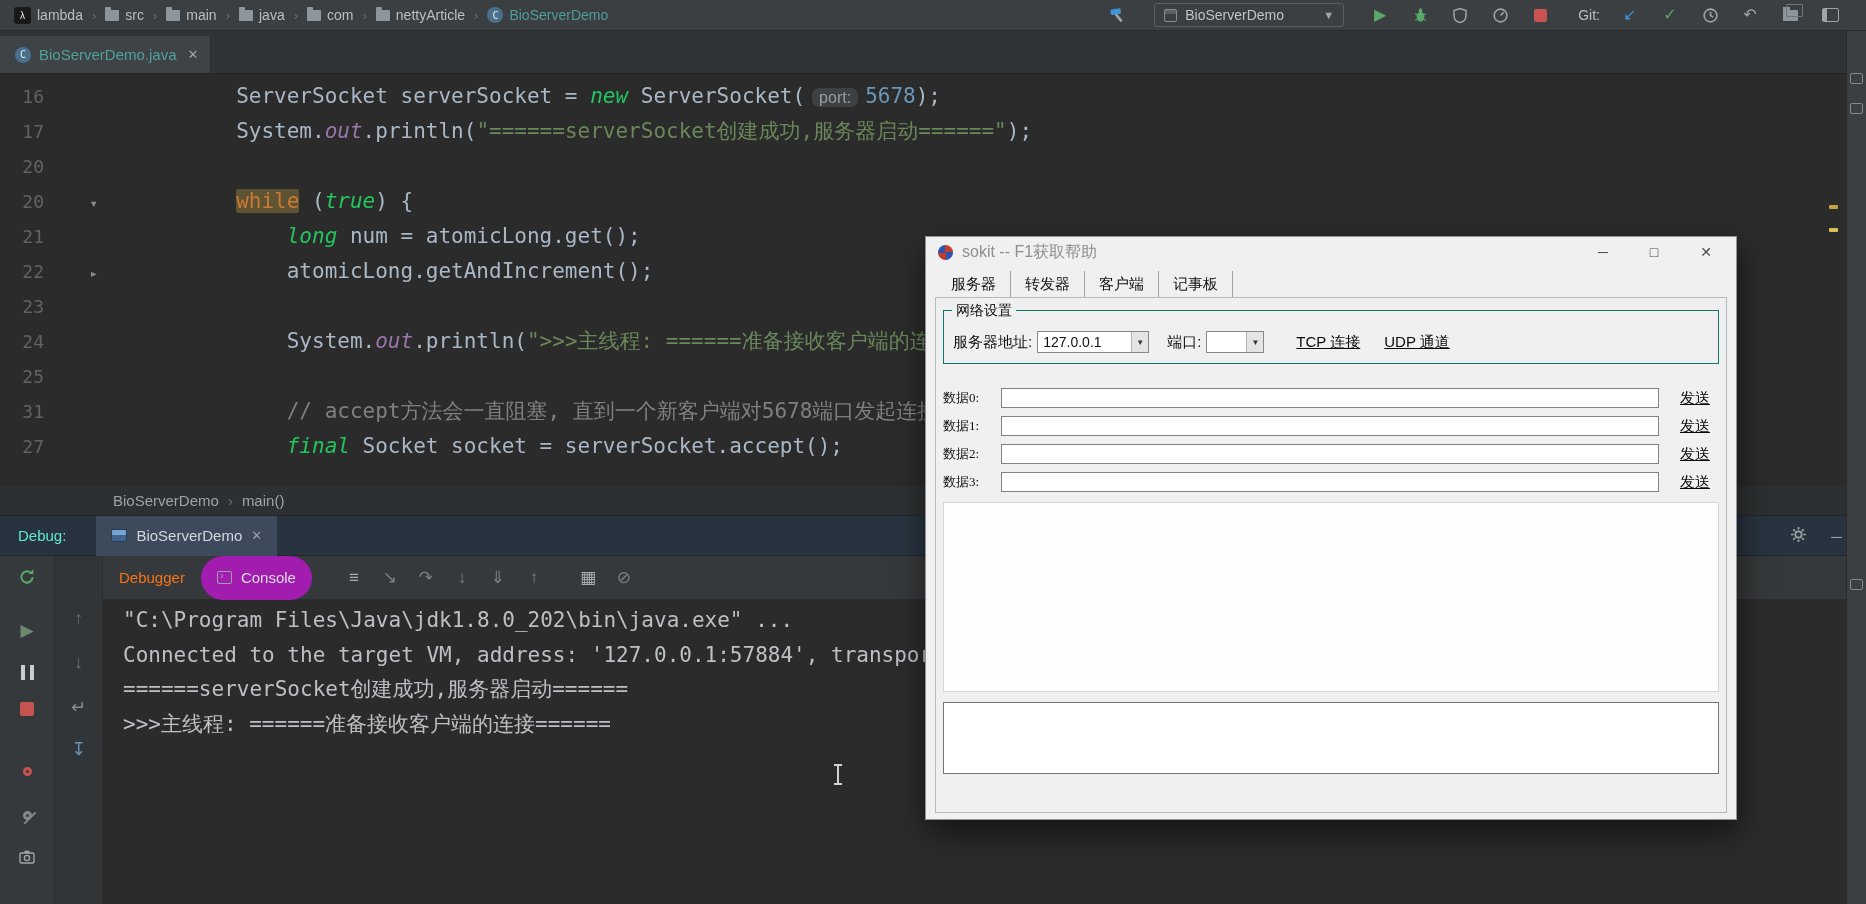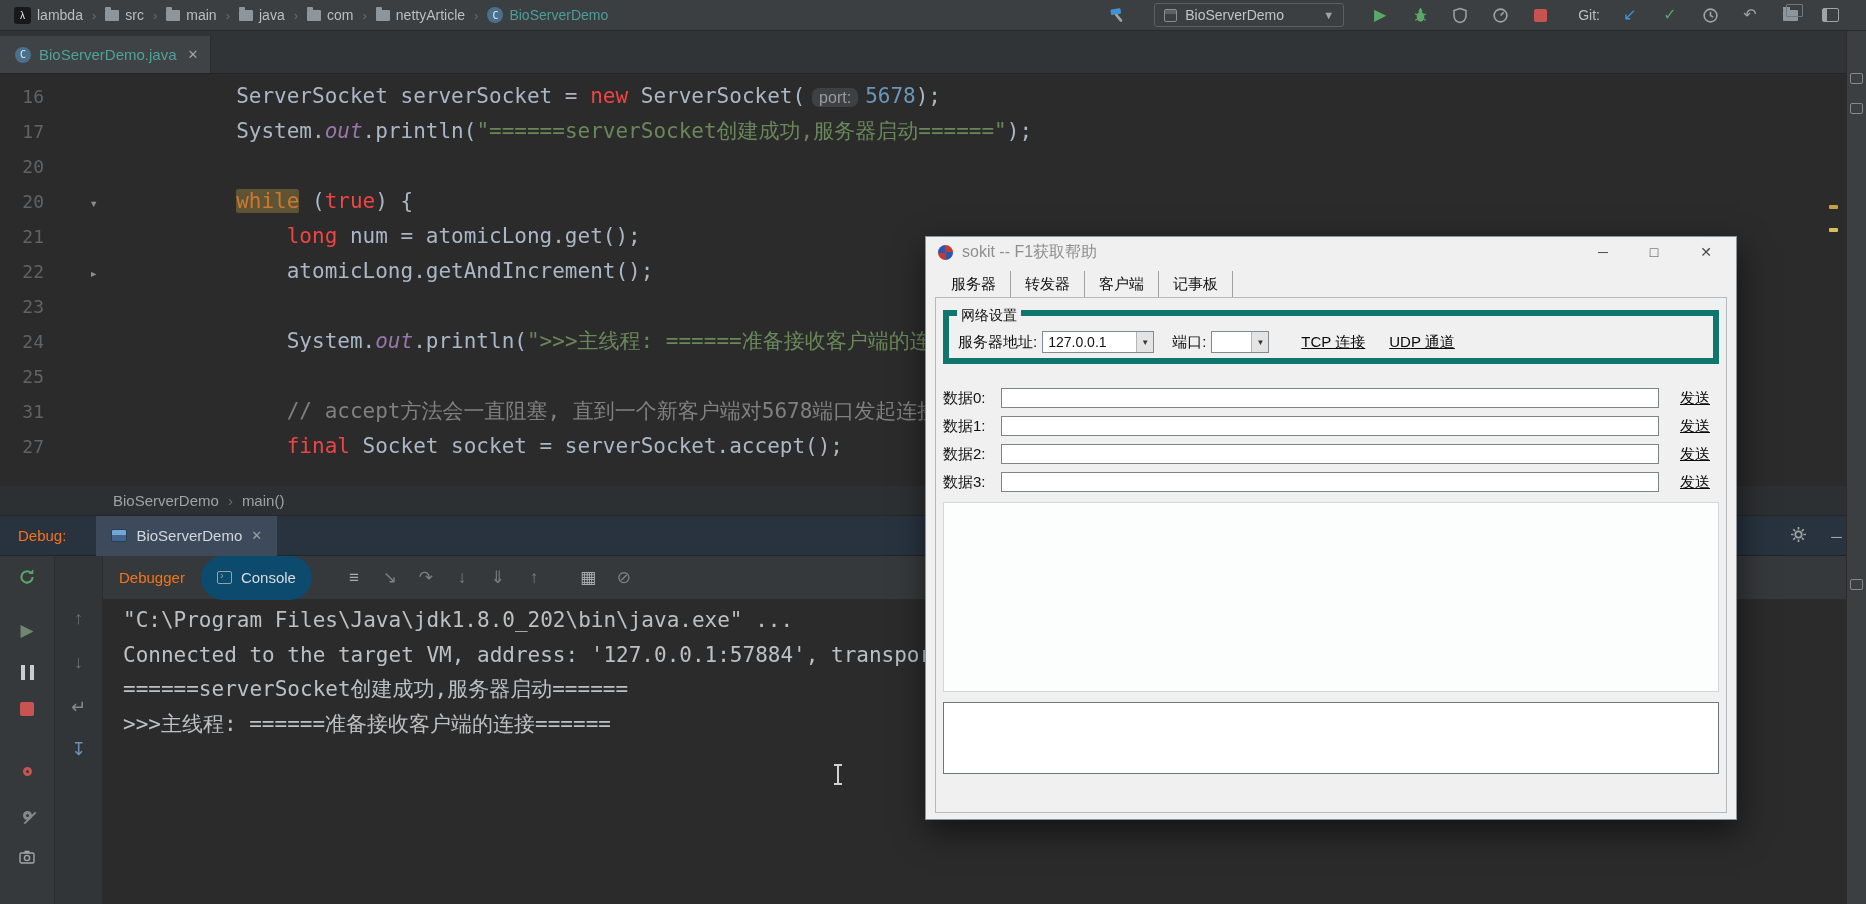--- a/index.html
+++ b/index.html
@@ -36,56 +36,56 @@
   .etab-title { color:#4fa29b; font-size:15px; }
   .tab-close { color:#9fa4a7; font-size:13px; margin-left:3px; cursor:pointer; }
 
   
   .editor { position:relative; height:412px; background:#2b2b2b; overflow:hidden; padding-top:5px; }
   .code-line { white-space:pre; font-family:"DejaVu Sans Mono",monospace; font-size:21px; line-height:35px; height:35px; }
   .lnum { display:inline-block; width:44px; text-align:right; color:#606366; font-size:18px; }
   .gmark { display:inline-block; width:62px; text-align:right; padding-right:8px; color:#8a8e91; font-size:14px; }
   .ltext { margin-left:29px; }
   .tok-plain { color:#a9b7c6; }
-  .tok-kw { color:#ef4444; }
+  .tok-kw { color:#22c55e;font-style:italic; }
   .tok-kw-hl { color:#cc7832; background:#5e5433; border-radius:2px; }
   .tok-str { color:#6a8759; }
   .tok-num { color:#6897bb; }
   .tok-field { color:#9876aa; font-style:italic; }
   .tok-comment { color:#808080; }
   .tok-hint { color:#999c9e; background:#3d4144; border-radius:7px; padding:1px 7px; margin:0 7px; font-size:16px; font-family:"Liberation Sans","DejaVu Sans",sans-serif; }
   .stripe-mark { position:absolute; width:9px; height:4px; right:28px; border-radius:1px; }
 
   
   .crumbbar { height:30px; background:#2d3032; border-bottom:1px solid #252729; display:flex; align-items:center; padding-left:113px; font-size:15px; color:#9da3a7; }
   .cb-sep { margin:0 9px; color:#686d70; }
   .cb-item { cursor:pointer; }
 
   
   .dbg-header { height:40px; background:#28333f; display:flex; align-items:center; padding-left:18px; position:relative; border-bottom:1px solid #222528; }
-  .dbg-label { color:#f97316; font-size:15px; }
+  .dbg-label { color:#5eead4; font-size:15px; }
   .dbg-tab { margin-left:30px; height:40px; display:flex; align-items:center; gap:9px; padding:0 15px; background:#3c4a5c; color:#d3d7db; font-size:15px; cursor:pointer; }
   .dbg-session-icon { width:16px; height:13px; background:linear-gradient(#74a6d4 45%,#41658c 45%); border:1px solid #2b3d51; border-radius:2px; }
   .dbg-tab-close { color:#9aa0a4; font-size:13px; }
   .dbg-header-actions { position:absolute; right:24px; top:0; height:40px; display:flex; align-items:center; gap:24px; }
   .hide-ic { color:#9fa4a7; font-size:15px; }
 
   
   .dbg-body { display:flex; height:348px; background:#2b2b2b; }
   .strip1 { width:55px; background:#36393b; border-right:1px solid #2a2d2f; position:relative; }
   .strip2 { width:48px; background:#323538; border-right:1px solid #2a2d2f; position:relative; }
   .si { position:absolute; left:0; width:100%; text-align:center; font-size:18px; cursor:pointer; }
   .pause-ic { display:inline-block; width:13px; height:15px; border-left:4px solid #c9cdd1; border-right:4px solid #c9cdd1; }
   .bp-ic { display:inline-block; width:9px; height:9px; border:3.5px solid #c75450; border-radius:50%; }
   .mute-ic { display:inline-block; width:9px; height:9px; border:3.5px solid #85898c; border-radius:50%; position:relative; }
   .mute-ic::before { content:""; position:absolute; left:-4px; top:3px; width:16px; height:2px; background:#85898c; transform:rotate(-45deg); }
   .dbg-main { flex:1; display:flex; flex-direction:column; min-width:0; }
   .dbg-toolbar { height:44px; background:#36393b; border-bottom:1px solid #2a2d2f; display:flex; align-items:center; padding-left:0; }
   .dt-tab { font-size:15px; color:#f97316; padding:0 16px; height:44px; display:flex; align-items:center; gap:9px; cursor:pointer; }
-  .dt-tab.active { background:#0c4a6e; color:#dadde0;border-radius:22px; }
+  .dt-tab.active { background:#a21caf; color:#dadde0;border-radius:22px; }
   .console-ic { width:15px; height:13px; border:1.5px solid #9aa0a3; border-radius:2px; position:relative; }
   .console-ic::before { content:"›"; position:absolute; left:2px; top:-3px; font-size:11px; color:#9aa0a3; }
   .dt-ic { color:#7d8184; font-size:17px; width:36px; text-align:center; cursor:pointer; }
   .dt-ic.en { color:#a7abae; }
   .console { flex:1; background:#2b2b2b; padding:3px 0 0 20px; font-family:"DejaVu Sans Mono",monospace; font-size:21px; line-height:34.5px; color:#bcc0c3; white-space:pre; overflow:hidden; }
 
   
   .right-strip { position:absolute; right:0; top:31px; bottom:0; width:20px; background:#3c3f41; border-left:1px solid #2b2b2b; }
   .rs-ic { position:absolute; left:3px; width:13px; height:11px; border:1.5px solid #85898c; border-radius:2px; }
 
@@ -98,29 +98,29 @@
   .sokit { position:absolute; left:925px; top:236px; width:812px; height:584px; background:#f0f0f0; border:1px solid #8f9498; box-shadow:2px 12px 30px rgba(0,0,0,.55); z-index:50; color:#111; }
   .sk-title { display:flex; align-items:center; gap:9px; height:30px; padding:0 12px; }
   .sk-logo { width:15px; height:15px; border-radius:50%; background:conic-gradient(#c23b2e 0 90deg,#2e54b0 90deg 180deg,#c23b2e 180deg 270deg,#2e54b0 270deg 360deg); }
   .sk-title-text { color:#8f8f8f; font-size:16px; }
   .sk-controls { margin-left:auto; display:flex; gap:42px; padding-right:12px; color:#4a4a4a; font-size:14px; }
   .sk-controls span { cursor:pointer; }
   .sk-tabs { display:flex; align-items:flex-end; height:30px; padding:0 11px; }
   .sk-tab { font-size:15px; padding:5px 14px; border-right:1px solid #a2a2a2; line-height:1.1; cursor:pointer; }
   .sk-tab.active { font-weight:normal; }
   .sk-frame { position:absolute; left:9px; right:9px; top:60px; bottom:6px; border:1px solid #b6babc; overflow:hidden; }
-  .sk-group { margin:12px 7px 0; height:54px; border:6px solid #0f766e; position:relative; display:flex; align-items:center; padding:10px 9px 0; }
+  .sk-group { margin:12px 7px 0; height:54px; border:1px solid #0f766e; position:relative; display:flex; align-items:center; padding:10px 9px 0; }
   .sk-group-title { position:absolute; top:-9px; left:8px; background:#f0f0f0; padding:0 4px; font-size:14px; }
   .sk-lab { font-size:15px; }
   .sk-combo { height:22px; background:#fff; border:1px solid #848a8d; display:flex; align-items:center; font-size:14px; padding-left:5px; margin-left:5px; cursor:pointer; }
   .sk-combo .dd { margin-left:auto; width:17px; height:100%; background:#e4e4e4; border-left:1px solid #b5b5b5; display:flex; align-items:center; justify-content:center; font-size:8px; color:#333; }
   .sk-flat { background:transparent; border:0; font-size:15px; color:#0b0b0b; text-decoration:underline; font-family:inherit; cursor:pointer; padding:2px 4px; white-space:nowrap; }
   .sk-rows { margin-top:22px; }
   .sk-row { display:flex; align-items:center; height:24px; margin:4px 7px 0; }
-  .sk-label { width:58px; font-size:15px; }
+  .sk-label { width:58px; font-size:13px;font-family:Liberation Serif, serif; }
   .sk-input { flex:1; height:20px; border:1px solid #7f8486; background:#fff; margin-right:12px; outline:none; font-size:14px; padding:0 4px; }
   .sk-send { width:48px; }
   .sk-rec { display:flex; align-items:center; margin:14px 7px 0; font-size:15px; }
   .sk-stats { margin-left:22px; }
   .sk-right { margin-left:auto; display:flex; align-items:center; }
   .sk-check { width:13px; height:13px; border:1px solid #777c7f; background:#fff; margin-right:6px; cursor:pointer; }
   .sk-clear { margin-left:28px; width:48px; }
   .sk-log { margin:8px 7px 0; height:190px; background:#fcfdfd; border:1px solid #d3d7d9; }
   .sk-sendbox { margin:10px 7px 0; height:72px; background:#fff; border:1px solid #70767a; }
 </style>

